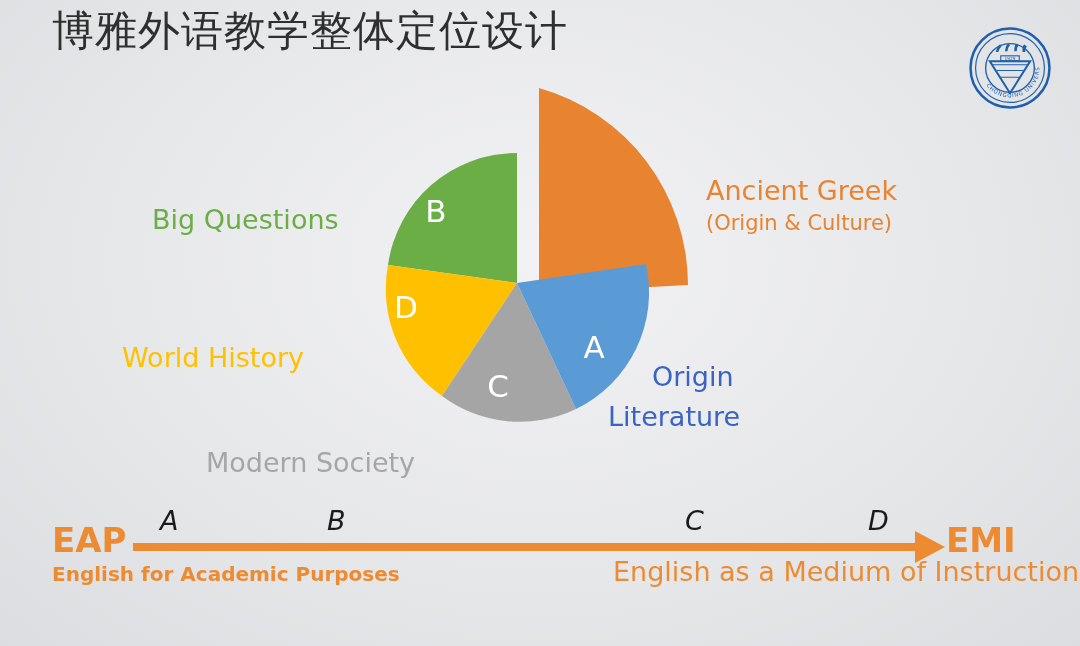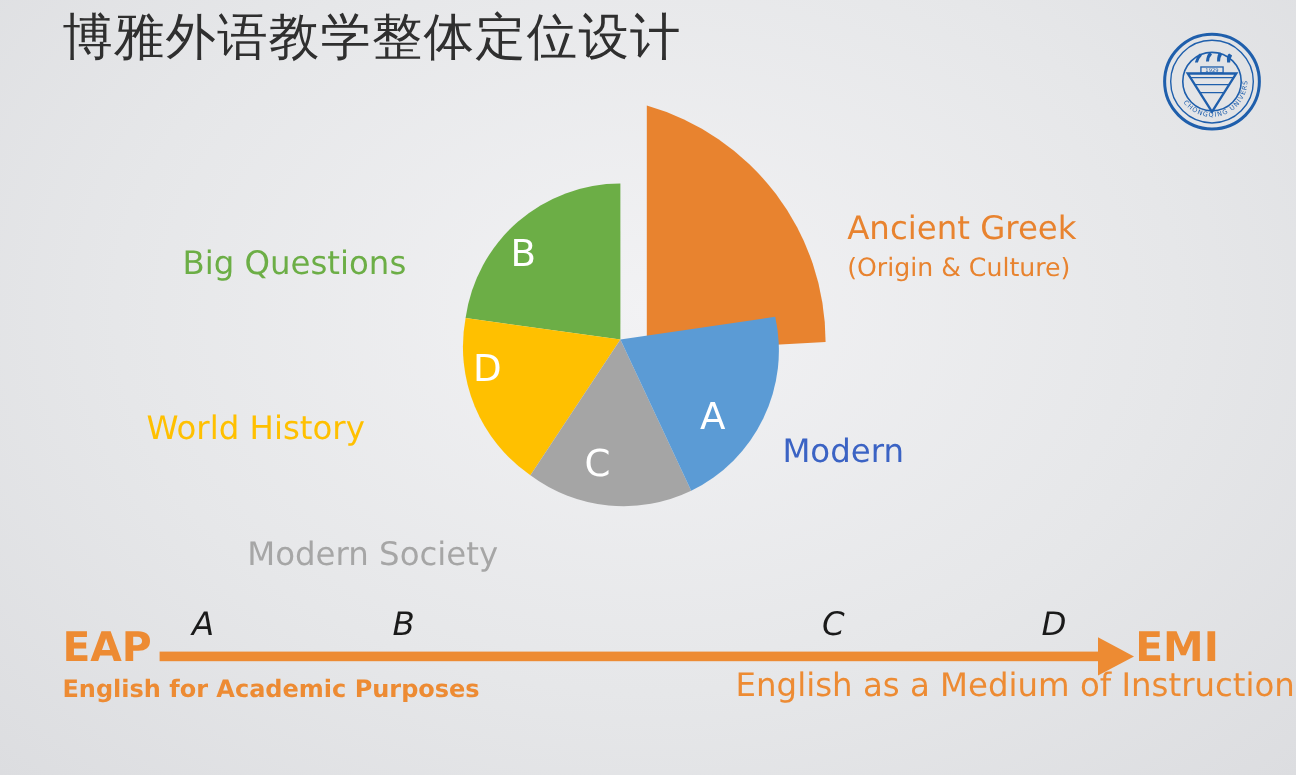--- a/index.html
+++ b/index.html
@@ -194,21 +194,22 @@
       <text class="slice-letter" x="264" y="271">A</text>
     </svg>
   </div>
 
   <div class="cat-label cat-greek">
     <span>Ancient Greek</span>
     <span class="sub">(Origin &amp; Culture)</span>
   </div>
 
   <div class="cat-label cat-english">
-    <span>Modern</span>
+    <span>Origin</span>
+    <span class="sub2">Literature</span>
   </div>
 
   <div class="cat-label cat-big">Big Questions</div>
   <div class="cat-label cat-world">World History</div>
   <div class="cat-label cat-modern">Modern Society</div>
 
   <div class="axis-area">
     <div class="axis-line"></div>
     <div class="axis-arrow"></div>
 

